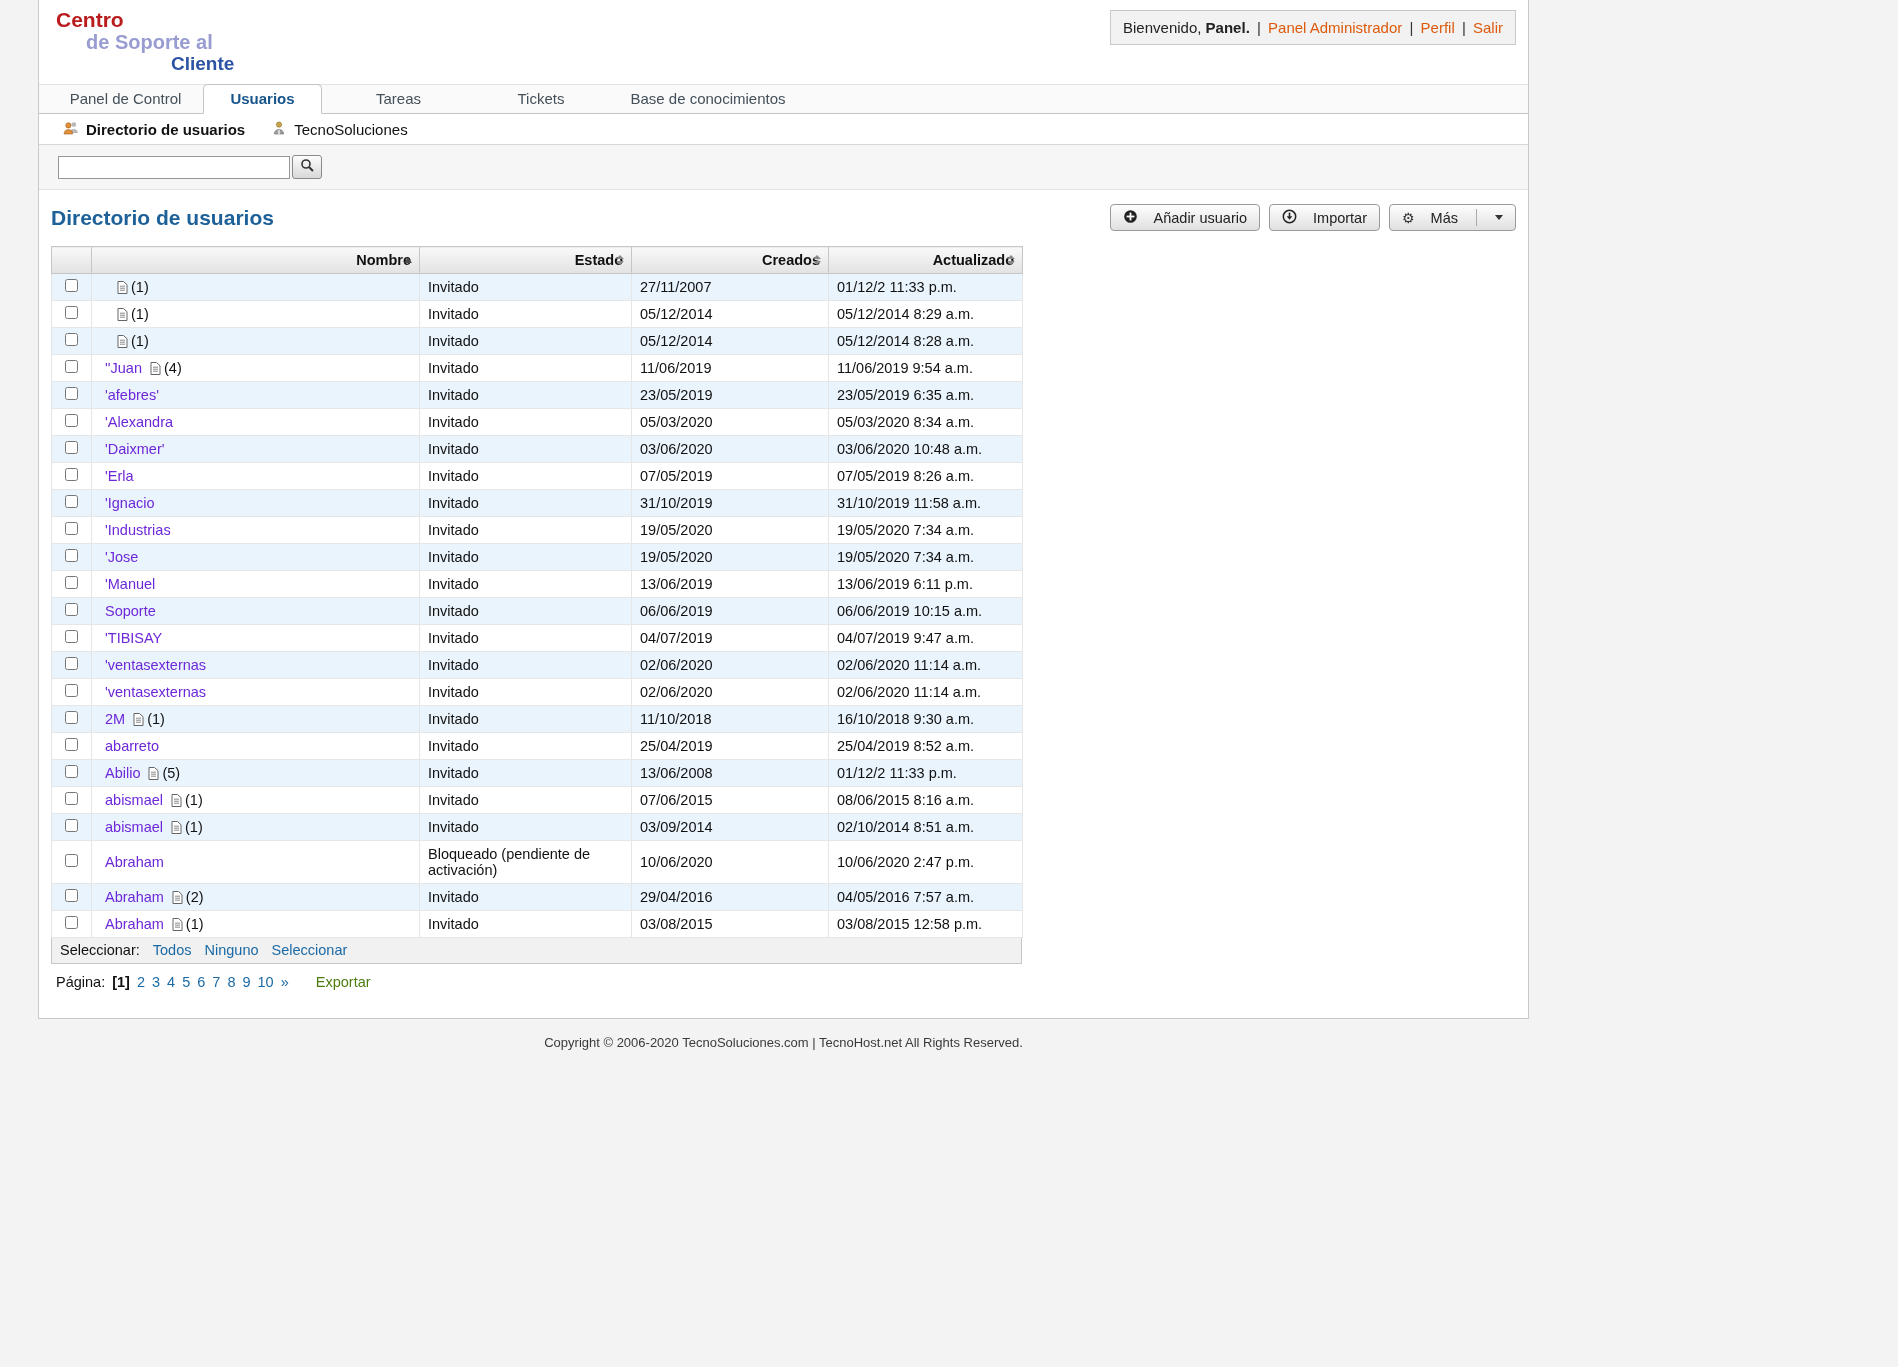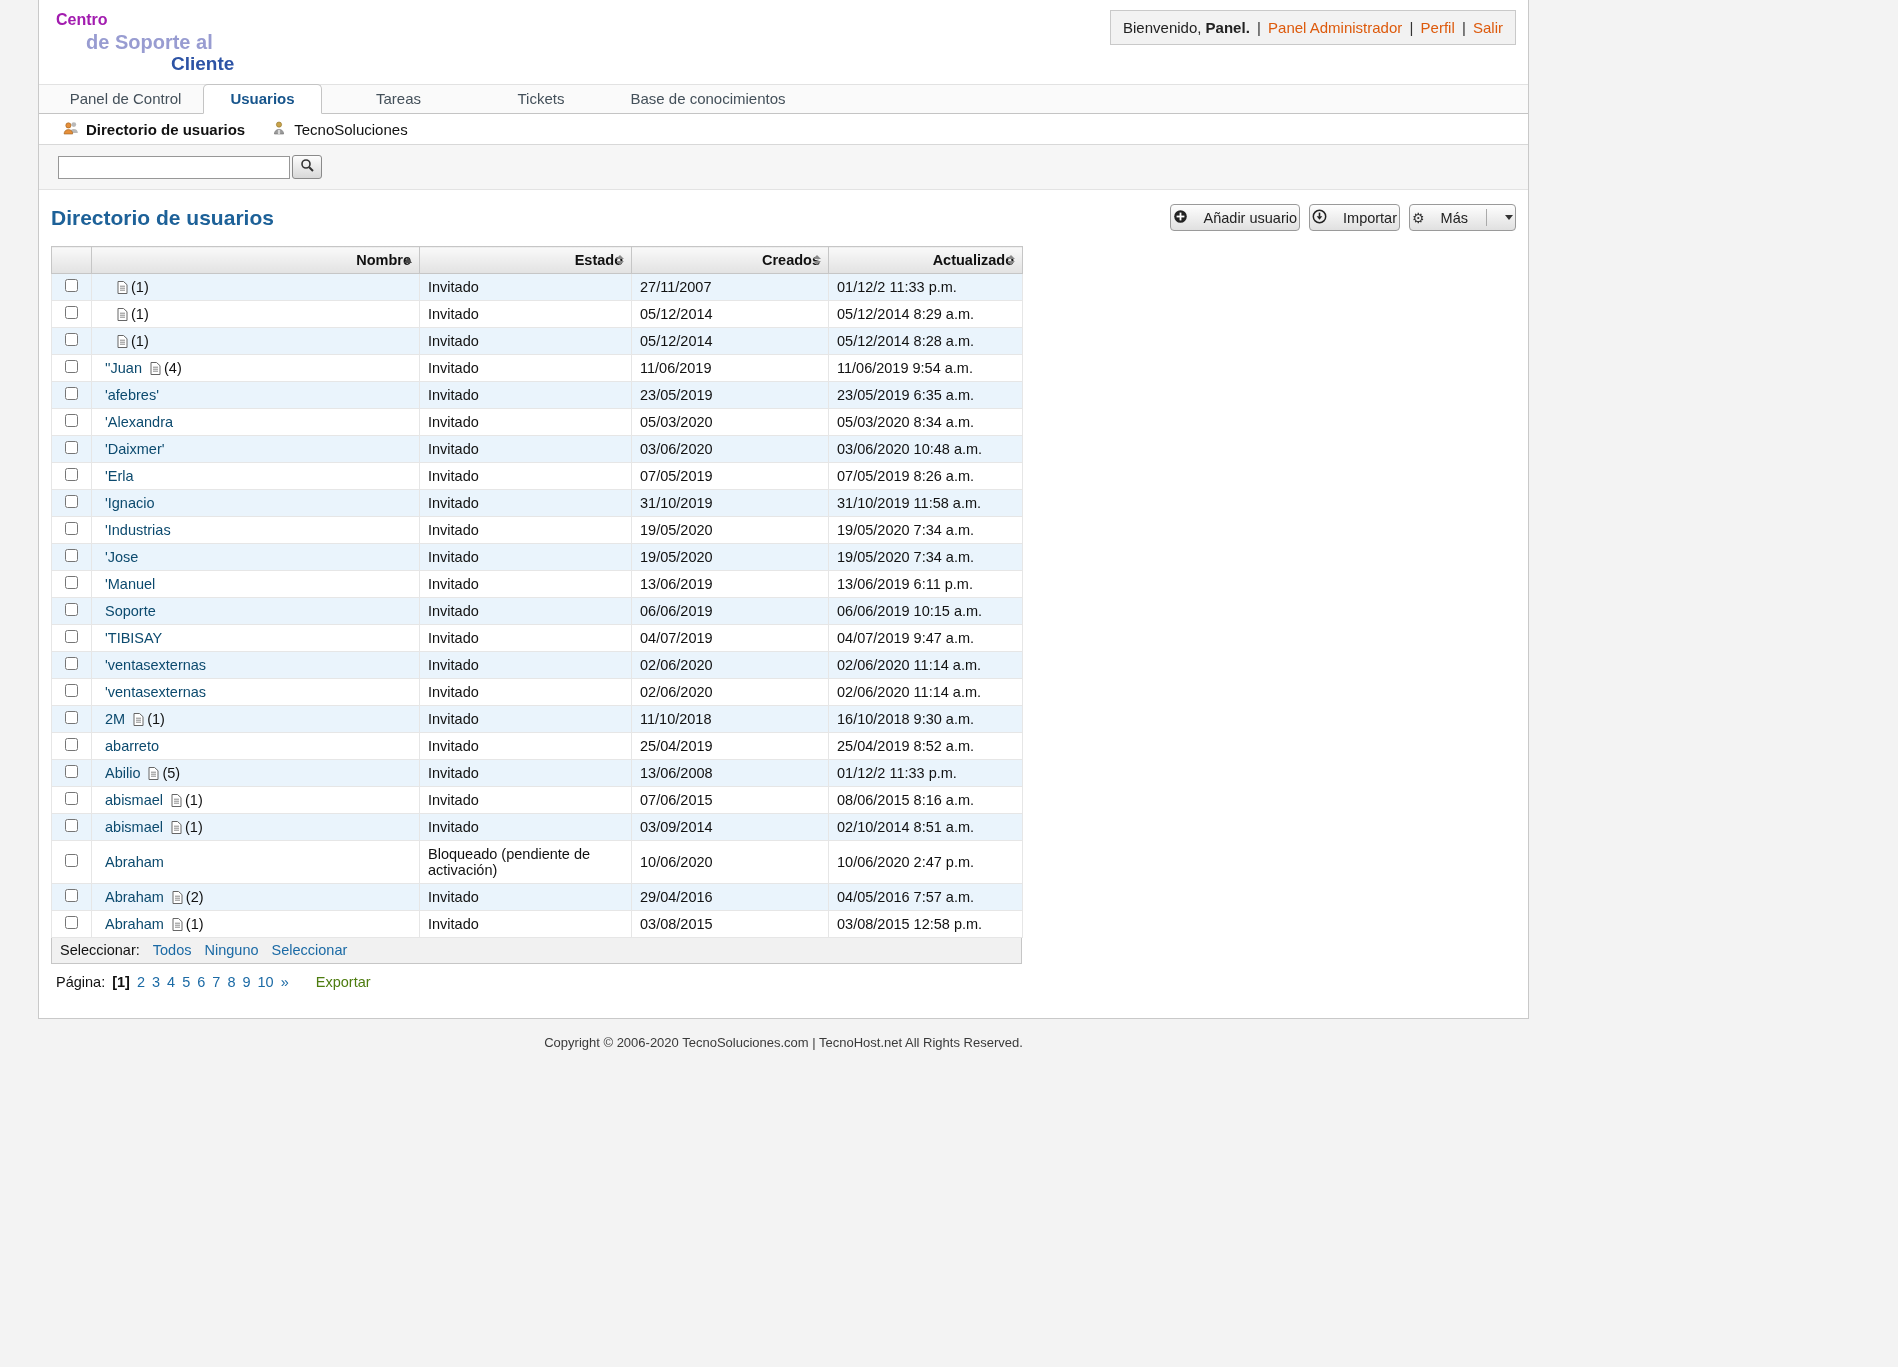--- a/index.html
+++ b/index.html
@@ -16,21 +16,21 @@
     width: 1491px;
     margin-left: 38px;
     background: #fff;
     border: 1px solid #c9c9c9;
     border-top: none;
   }
 
   
   .header { position: relative; height: 84px; background: #fff; }
   .logo { padding: 9px 0 0 17px; line-height: 22px; }
-  .logo-l1 { font-size: 16px; font-weight: bold; color: #a21caf; }
+  .logo-l1 { font-size: 21px; font-weight: bold; color: #b91c1c; }
   .logo-l2 { font-size: 20px; font-weight: bold; color: #989cd1; margin-left: 30px; }
   .logo-l3 { font-size: 19px; font-weight: bold; color: #2d53a5; margin-left: 115px; }
   .welcome {
     position: absolute; top: 10px; right: 12px;
     background: #f2f2f2; border: 1px solid #c9c9c9;
     padding: 8px 12px; font-size: 15px; color: #222;
     white-space: nowrap;
   }
   .welcome a { color: #dd5a0c; }
   .welcome .sep { color: #333; margin: 0 3px; }
@@ -88,21 +88,21 @@
     cursor: pointer;
   }
 
   
   .main { padding: 14px 12px 28px; }
   .title-row { display: flex; justify-content: space-between; align-items: center; margin-bottom: 15px; }
   .page-title { font-size: 21px; font-weight: bold; color: #1d6198; }
   .toolbar { display: flex; gap: 9px; }
   .btn {
     display: inline-flex; align-items: center; gap: 16px;
-    height: 27px; padding: 0 2px;
+    height: 27px; padding: 0 12px;
     font-size: 14.5px; color: #222;
     background: linear-gradient(#fefefe, #e0e0e0);
     border: 1px solid #9a9a9a; border-radius: 4px;
     cursor: pointer; white-space: nowrap;
   }
   .btn .gear { font-size: 14px; color: #333; line-height: 1; }
   .btn-divider { width: 1px; align-self: stretch; background: #aaa; margin: 4px 2px; }
   .caret { width: 0; height: 0; border-left: 4px solid transparent; border-right: 4px solid transparent; border-top: 5px solid #333; }
 
   
@@ -127,21 +127,21 @@
 
   table.users td {
     padding: 5px 8px; border: 1px solid #e6e6e6;
     color: #111; vertical-align: middle; overflow: hidden;
   }
   table.users tbody tr:nth-child(odd) { background: #eaf4fc; }
   table.users tbody tr:nth-child(even) { background: #fff; }
   .cb-cell { text-align: center; }
   .cb-cell input { width: 13px; height: 13px; cursor: pointer; }
   .name-cell { padding-left: 13px !important; white-space: nowrap; }
-  .name-link { color: #0c4a6e; }
+  .name-link { color: #6d28d9; }
   .noname-spacer { display: inline-block; width: 4px; }
   .doc { margin-left: 8px; white-space: nowrap; cursor: pointer; color: #111; }
   .doc svg { vertical-align: -2px; margin-right: 3px; }
 
   
   .select-bar {
     width: 971px; background: #f1f1f1;
     border: 1px solid #c6c6c6; border-top: none;
     padding: 4px 8px 5px; font-size: 14.5px;
     display: flex; gap: 13px; color: #111;

